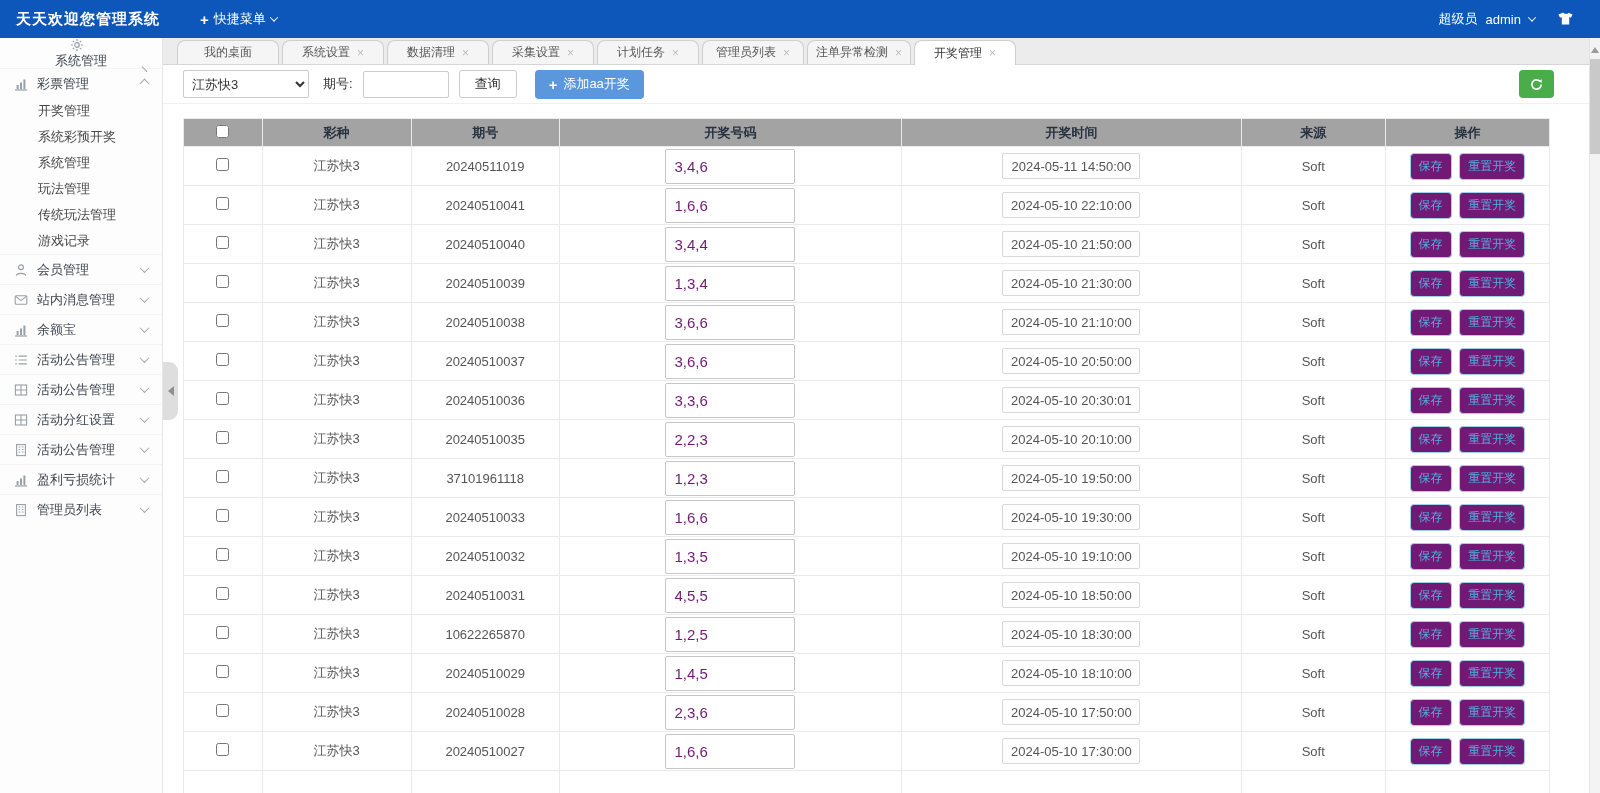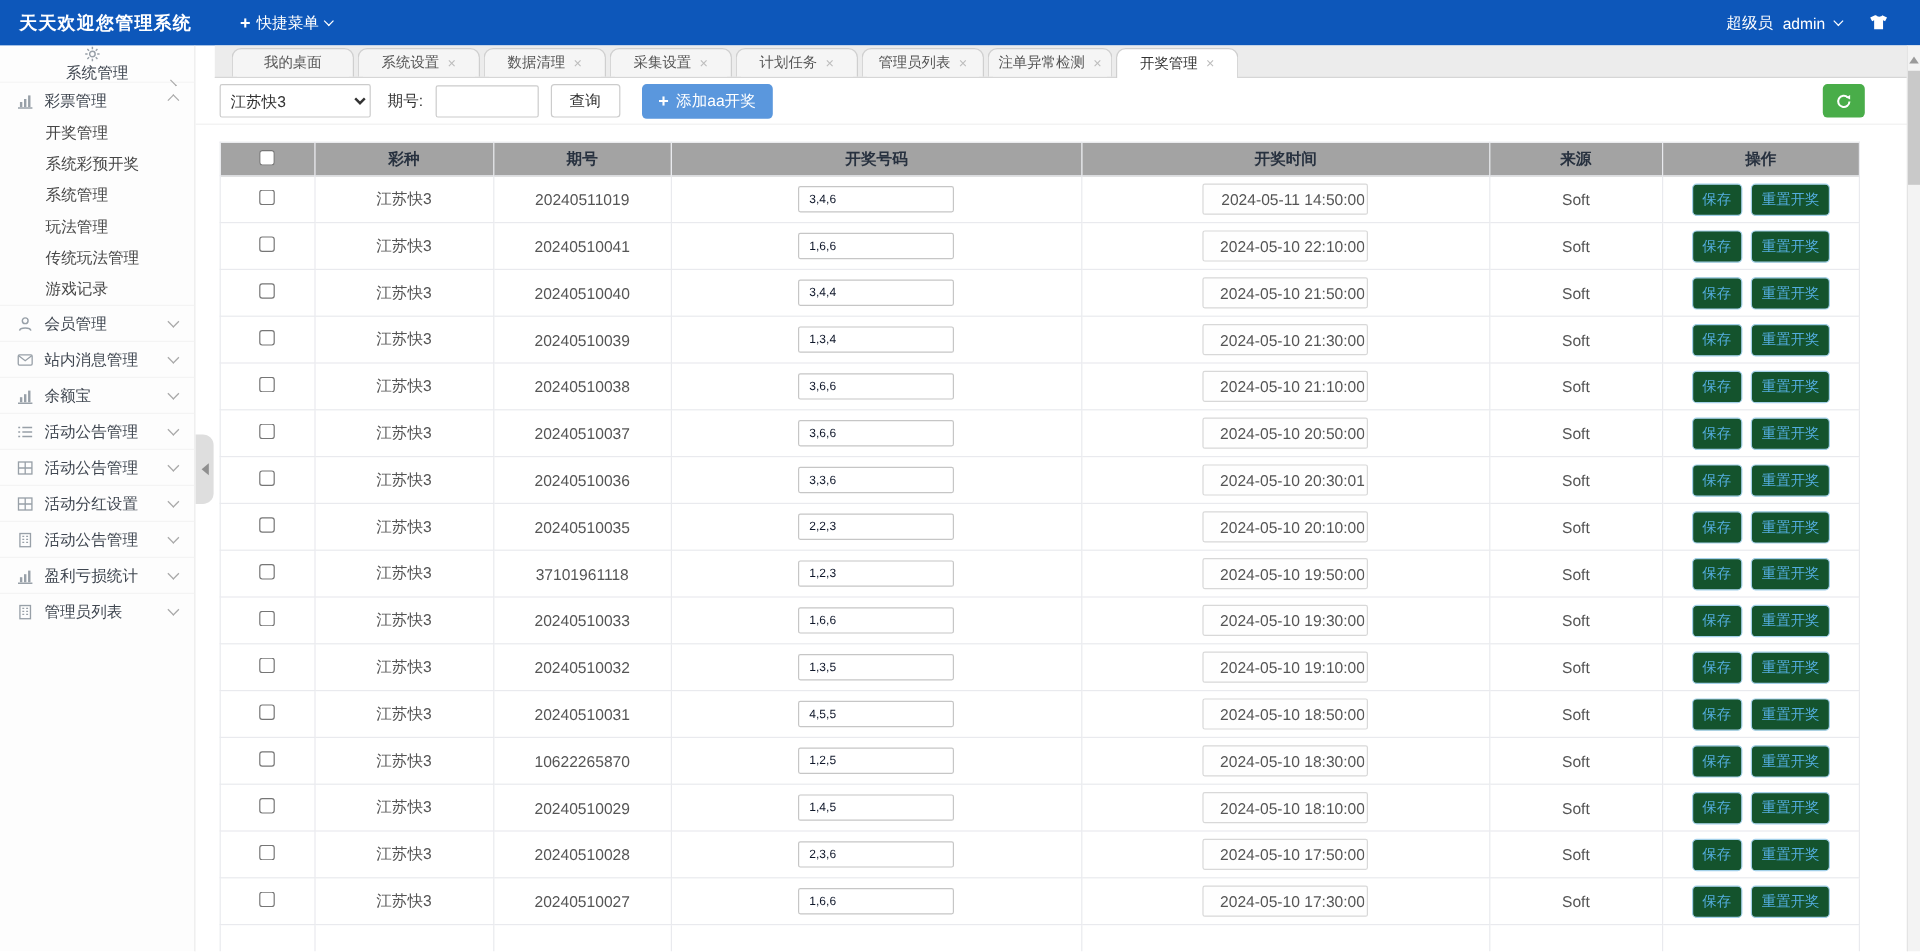--- a/index.html
+++ b/index.html
@@ -28,21 +28,21 @@
   .side-item .chev { margin-left: auto; }
   .side-sub { height: 26px; line-height: 26px; padding-left: 38px; color: #464646; cursor: pointer; }
 
   
   .collapse-handle { position: absolute; left: 163px; top: 324px; width: 15px; height: 58px; background: #dedede; border-radius: 0 9px 9px 0; display: flex; align-items: center; justify-content: center; cursor: pointer; z-index: 5; }
   .tri-left { width: 0; height: 0; border-top: 5px solid transparent; border-bottom: 5px solid transparent; border-right: 6px solid #8f8f8f; }
 
   
   .main { flex: 1; display: flex; flex-direction: column; background: #fff; min-width: 0; }
 
-  .tabbar { height: 27px; background: #ececec; border-bottom: 1px solid #d6d6d6; display: flex; align-items: flex-end; padding-left: 14px; gap: 3px; margin-left: 16px; }
+  .tabbar { height: 27px; background: #ececec; border-bottom: 1px solid #d6d6d6; display: flex; align-items: flex-end; padding-left: 14px; gap: 3px; }
   .tab { height: 24px; min-width: 102px; padding: 0 8px; background: #f5f5f5; border: 1px solid #cfcfcf; border-bottom: none; border-radius: 8px 8px 0 0; font-size: 12px; color: #555; display: flex; align-items: center; justify-content: center; gap: 7px; cursor: pointer; white-space: nowrap; }
   .tab.active { background: #fff; color: #333; margin-bottom: -1px; height: 25px; }
   .tab-close { color: #bdbdbd; font-size: 12px; cursor: pointer; }
 
   .toolbar { height: 39px; display: flex; align-items: center; gap: 10px; padding: 0 46px 0 20px; border-bottom: 1px solid #f0f0f0; }
   .lottery-select { width: 126px; height: 28px; border: 1px solid #ccc; border-radius: 2px; font-size: 13px; color: #333; background: #fff; padding: 0 4px; font-family: inherit; }
   .period-label { font-size: 13px; color: #333; margin-left: 4px; }
   .period-input { width: 86px; height: 27px; border: 1px solid #ccc; border-radius: 2px; padding: 0 6px; font-size: 13px; font-family: inherit; }
   .query-btn { height: 28px; padding: 0 15px; background: #fff; border: 1px solid #ccc; border-radius: 3px; font-size: 13px; color: #333; cursor: pointer; font-family: inherit; }
   .add-btn { height: 29px; padding: 0 14px; background: #5a97dd; color: #fff; border: none; border-radius: 4px; font-size: 13px; cursor: pointer; display: flex; align-items: center; gap: 6px; margin-left: 8px; font-family: inherit; }
@@ -54,23 +54,23 @@
   th, td { border: 1px solid #e9eaee; text-align: center; }
   thead th { height: 28px; background: #a3a3a3; color: #27313f; font-weight: bold; font-size: 13px; }
   tbody td { height: 39px; color: #555; }
   .col-check { width: 78px; }
   .col-lottery { width: 148px; }
   .col-period { width: 147px; }
   .col-numbers { width: 340px; }
   .col-time { width: 337px; }
   .col-source { width: 143px; }
   .col-actions { width: 163px; }
-  .num-input { width: 130px; height: 22px; border: 1px solid #c6c6c6; border-radius: 2px; padding: 0 8px; font-size: 10px; color: #0f172a; text-align: left; font-family: inherit; }
-  .time-input { width: 138px; height: 26px; border: 1px solid #d8d8d8; border-radius: 2px; padding: 0 2px; font-size: 13px; color: #555; text-align: right; font-family: inherit; background: #fefefe; }
-  .op-btn { border: 1px solid #a3d0e9; color: #54aee0; background: #14532d; border-radius: 4px; font-size: 12px; padding: 4px 8px; margin: 0 2px; cursor: pointer; font-family: inherit; white-space: nowrap; }
+  .num-input { width: 130px; height: 35px; border: 1px solid #c6c6c6; border-radius: 2px; padding: 0 8px; font-size: 15px; color: #701a75; text-align: left; font-family: inherit; }
+  .time-input { width: 138px; height: 26px; border: 1px solid #d8d8d8; border-radius: 2px; padding: 0 2px; font-size: 13px; color: #555; text-align: center; font-family: inherit; background: #fefefe; }
+  .op-btn { border: 1px solid #a3d0e9; color: #54aee0; background: #701a75; border-radius: 4px; font-size: 12px; padding: 4px 8px; margin: 0 2px; cursor: pointer; font-family: inherit; white-space: nowrap; }
 
   
   .vscroll { position: absolute; right: 0; top: 38px; bottom: 0; width: 11px; background: #f3f3f3; border-left: 1px solid #e4e4e4; z-index: 10; }
   .vs-arrow { width: 0; height: 0; border-left: 4px solid transparent; border-right: 4px solid transparent; border-bottom: 6px solid #9a9a9a; margin: 9px auto 6px; }
   .vs-thumb { width: 10px; height: 95px; background: #c9c9c9; margin: 0 auto; cursor: pointer; }
 </style>
 </head>
 <body>
 
 <div class="topbar">

